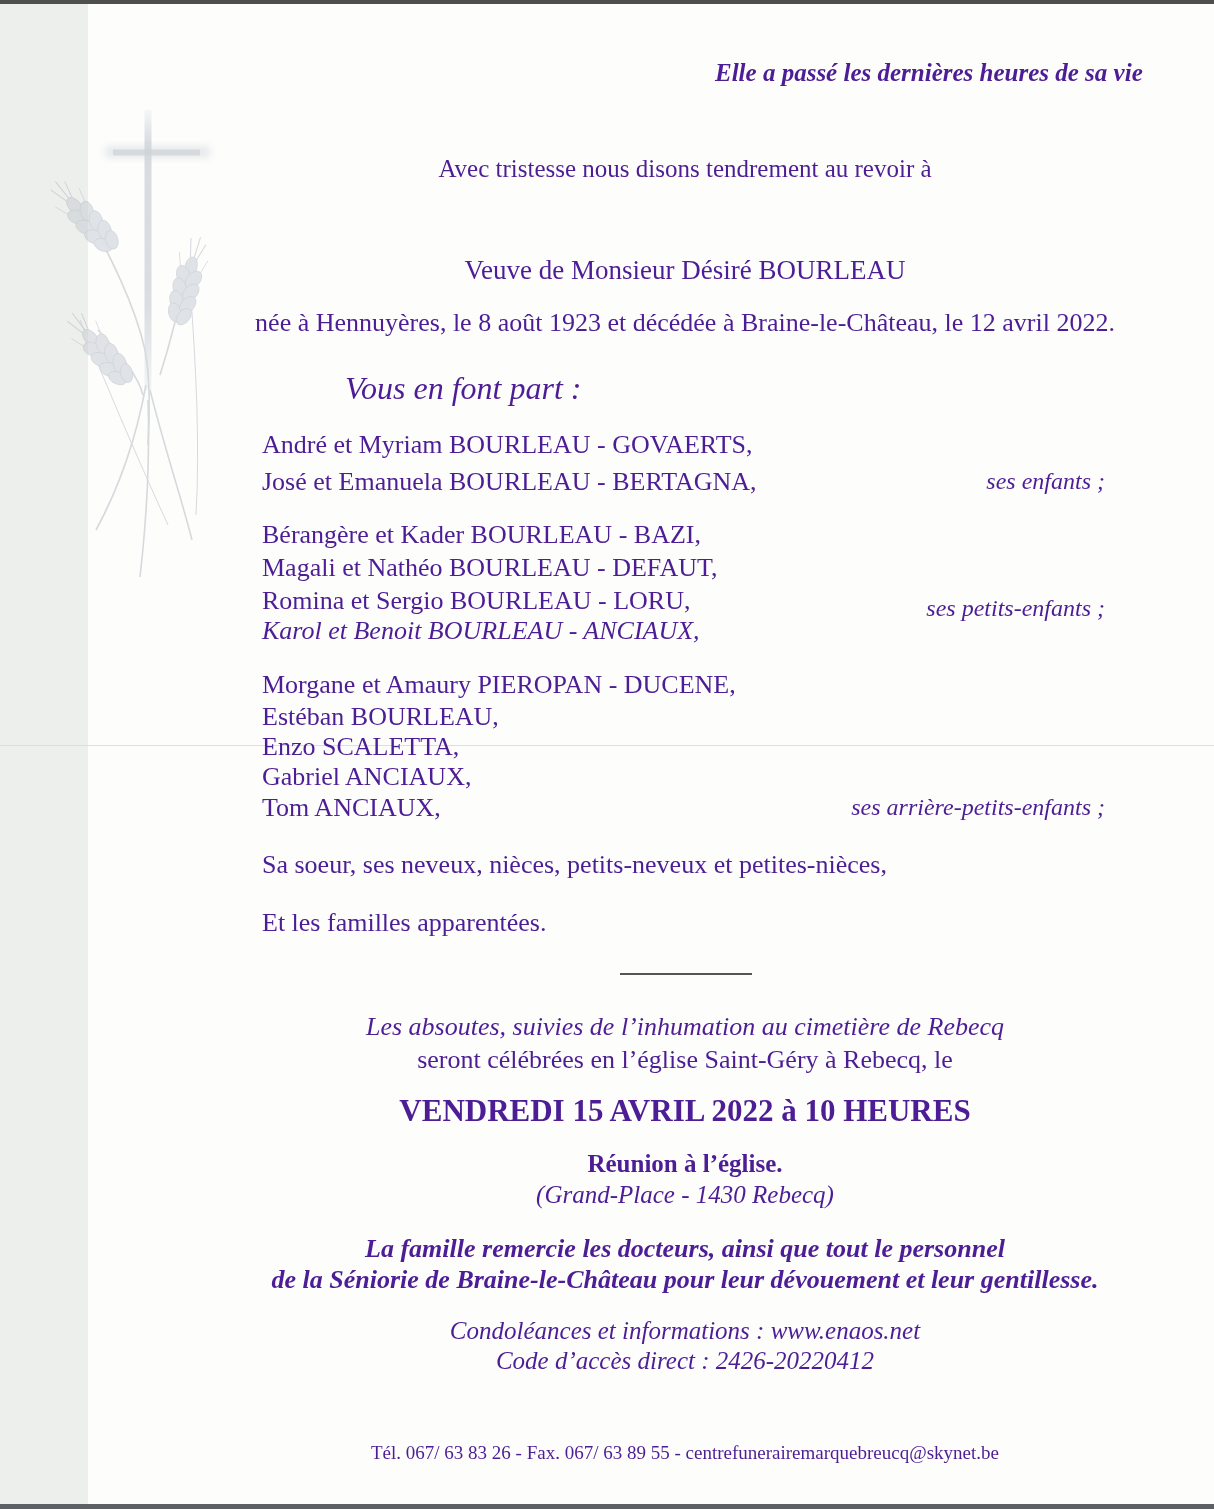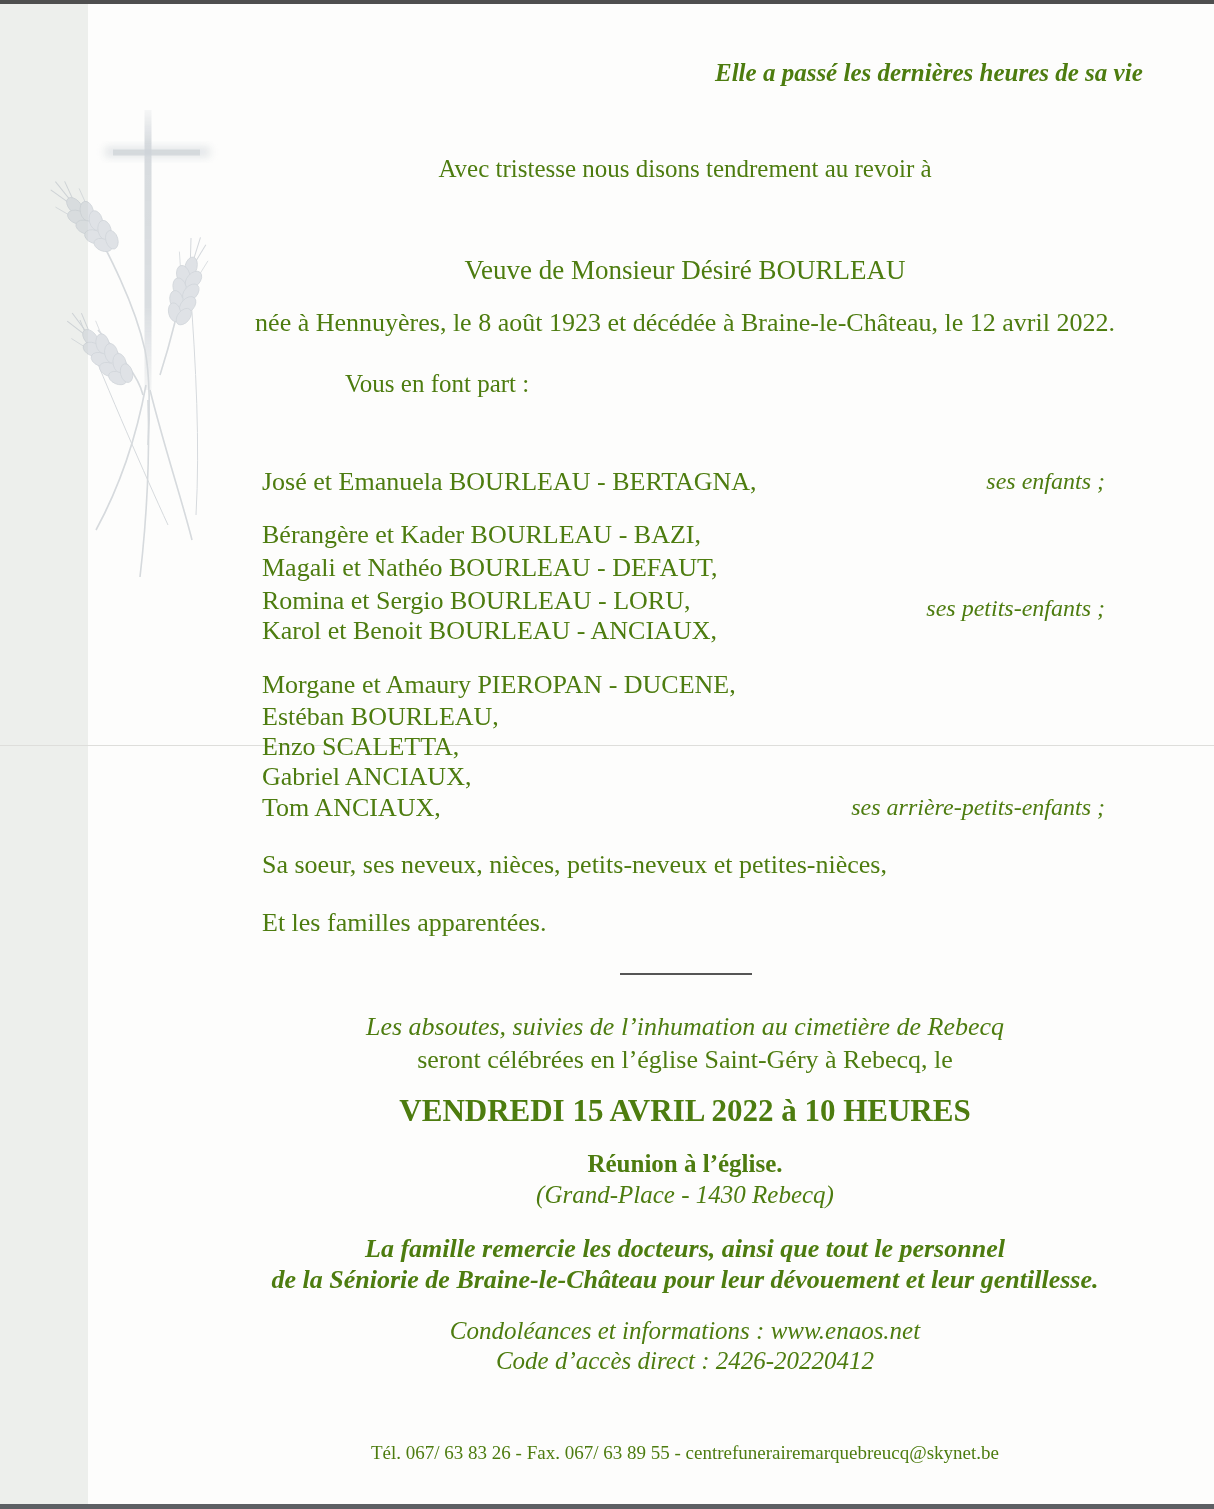--- a/index.html
+++ b/index.html
@@ -1,35 +1,35 @@
 <!DOCTYPE html>
 <html><head>
 <meta charset="utf-8">
 <style>
   html,body{margin:0;padding:0;background:#e9e9e9;}
   #page{
     position:relative;
     width:1214px;height:1509px;
     background:#fdfdfc;
     font-family:"Liberation Serif", serif;
-    color:#4d7c0f;
+    color:#4c1d95;
     overflow:hidden;
   }
   .abs{position:absolute;white-space:nowrap;}
   .centercol{left:170px;width:1030px;text-align:center;}
   .left-band{position:absolute;left:0;top:0;width:88px;height:1509px;background:#edefec;}
   .edge-top{position:absolute;left:0;top:0;width:1214px;height:4px;background:#4f4f4f;}
   .edge-bottom{position:absolute;left:0;bottom:0;width:1214px;height:5px;background:#5d6064;}
   .fold-line{position:absolute;left:0;top:745px;width:1214px;height:1px;background:#dededb;}
   .epigraph{left:715px;width:400px;text-align:center;font-size:25px;line-height:30px;font-weight:bold;font-style:italic;}
   .intro{font-size:25px;}
   .title{font-size:38px;font-weight:bold;letter-spacing:0.5px;}
   .subtitle{font-size:27px;}
   .dates{font-size:26px;}
-  .part{font-size:25px;}
+  .part{font-size:32px;font-style:italic;}
   .name{left:262px;font-size:26px;}
   .relation{right:109px;text-align:right;font-size:24px;font-style:italic;}
   .plain{left:262px;font-size:26px;}
   .divider{position:absolute;left:620px;top:973px;width:132px;height:2px;background:#555;}
   .ceremony{font-size:26px;}
   .datetime{font-size:31px;font-weight:bold;}
   .meeting{font-size:25px;font-weight:bold;}
   .meetplace{font-size:25px;font-style:italic;}
   .thanks{font-size:26px;font-weight:bold;font-style:italic;}
   .condol{font-size:25px;font-style:italic;}
@@ -98,27 +98,28 @@
 
   <div class="abs epigraph" style="top:58px;">Elle a passé les dernières heures de sa vie</div>
 
   <div class="abs centercol intro" style="top:155px;">Avec tristesse nous disons tendrement au revoir à</div>
 
   <div class="abs centercol subtitle" style="top:255px;">Veuve de Monsieur Désiré BOURLEAU</div>
   <div class="abs centercol dates" style="top:308px;">née à Hennuyères, le 8 août 1923 et décédée à Braine-le-Château, le 12 avril 2022.</div>
 
   <div class="abs part" style="left:345px;top:370px;">Vous en font part :</div>
 
+  <div class="abs name" style="top:430px;">André et Myriam BOURLEAU - GOVAERTS,</div>
   <div class="abs name" style="top:467px;">José et Emanuela BOURLEAU - BERTAGNA,</div>
   <div class="abs relation" style="top:468px;">ses enfants ;</div>
 
   <div class="abs name" style="top:520px;">Bérangère et Kader BOURLEAU - BAZI,</div>
   <div class="abs name" style="top:553px;">Magali et Nathéo BOURLEAU - DEFAUT,</div>
   <div class="abs name" style="top:586px;">Romina et Sergio BOURLEAU - LORU,</div>
-  <div class="abs name" style="top:616px;">Karol et Benoit BOURLEAU - ANCIAUX,</div>
+  <div class="abs name" style="top:616px;font-style:italic;">Karol et Benoit BOURLEAU - ANCIAUX,</div>
   <div class="abs relation" style="top:595px;">ses petits-enfants ;</div>
 
   <div class="abs name" style="top:670px;">Morgane et Amaury PIEROPAN - DUCENE,</div>
   <div class="abs name" style="top:702px;">Estéban BOURLEAU,</div>
   <div class="abs name" style="top:732px;">Enzo SCALETTA,</div>
   <div class="abs name" style="top:762px;">Gabriel ANCIAUX,</div>
   <div class="abs name" style="top:793px;font-family:Liberation Serif, serif;">Tom ANCIAUX,</div>
   <div class="abs relation" style="top:794px;">ses arrière-petits-enfants ;</div>
 
   <div class="abs plain" style="top:850px;">Sa soeur, ses neveux, nièces, petits-neveux et petites-nièces,</div>

